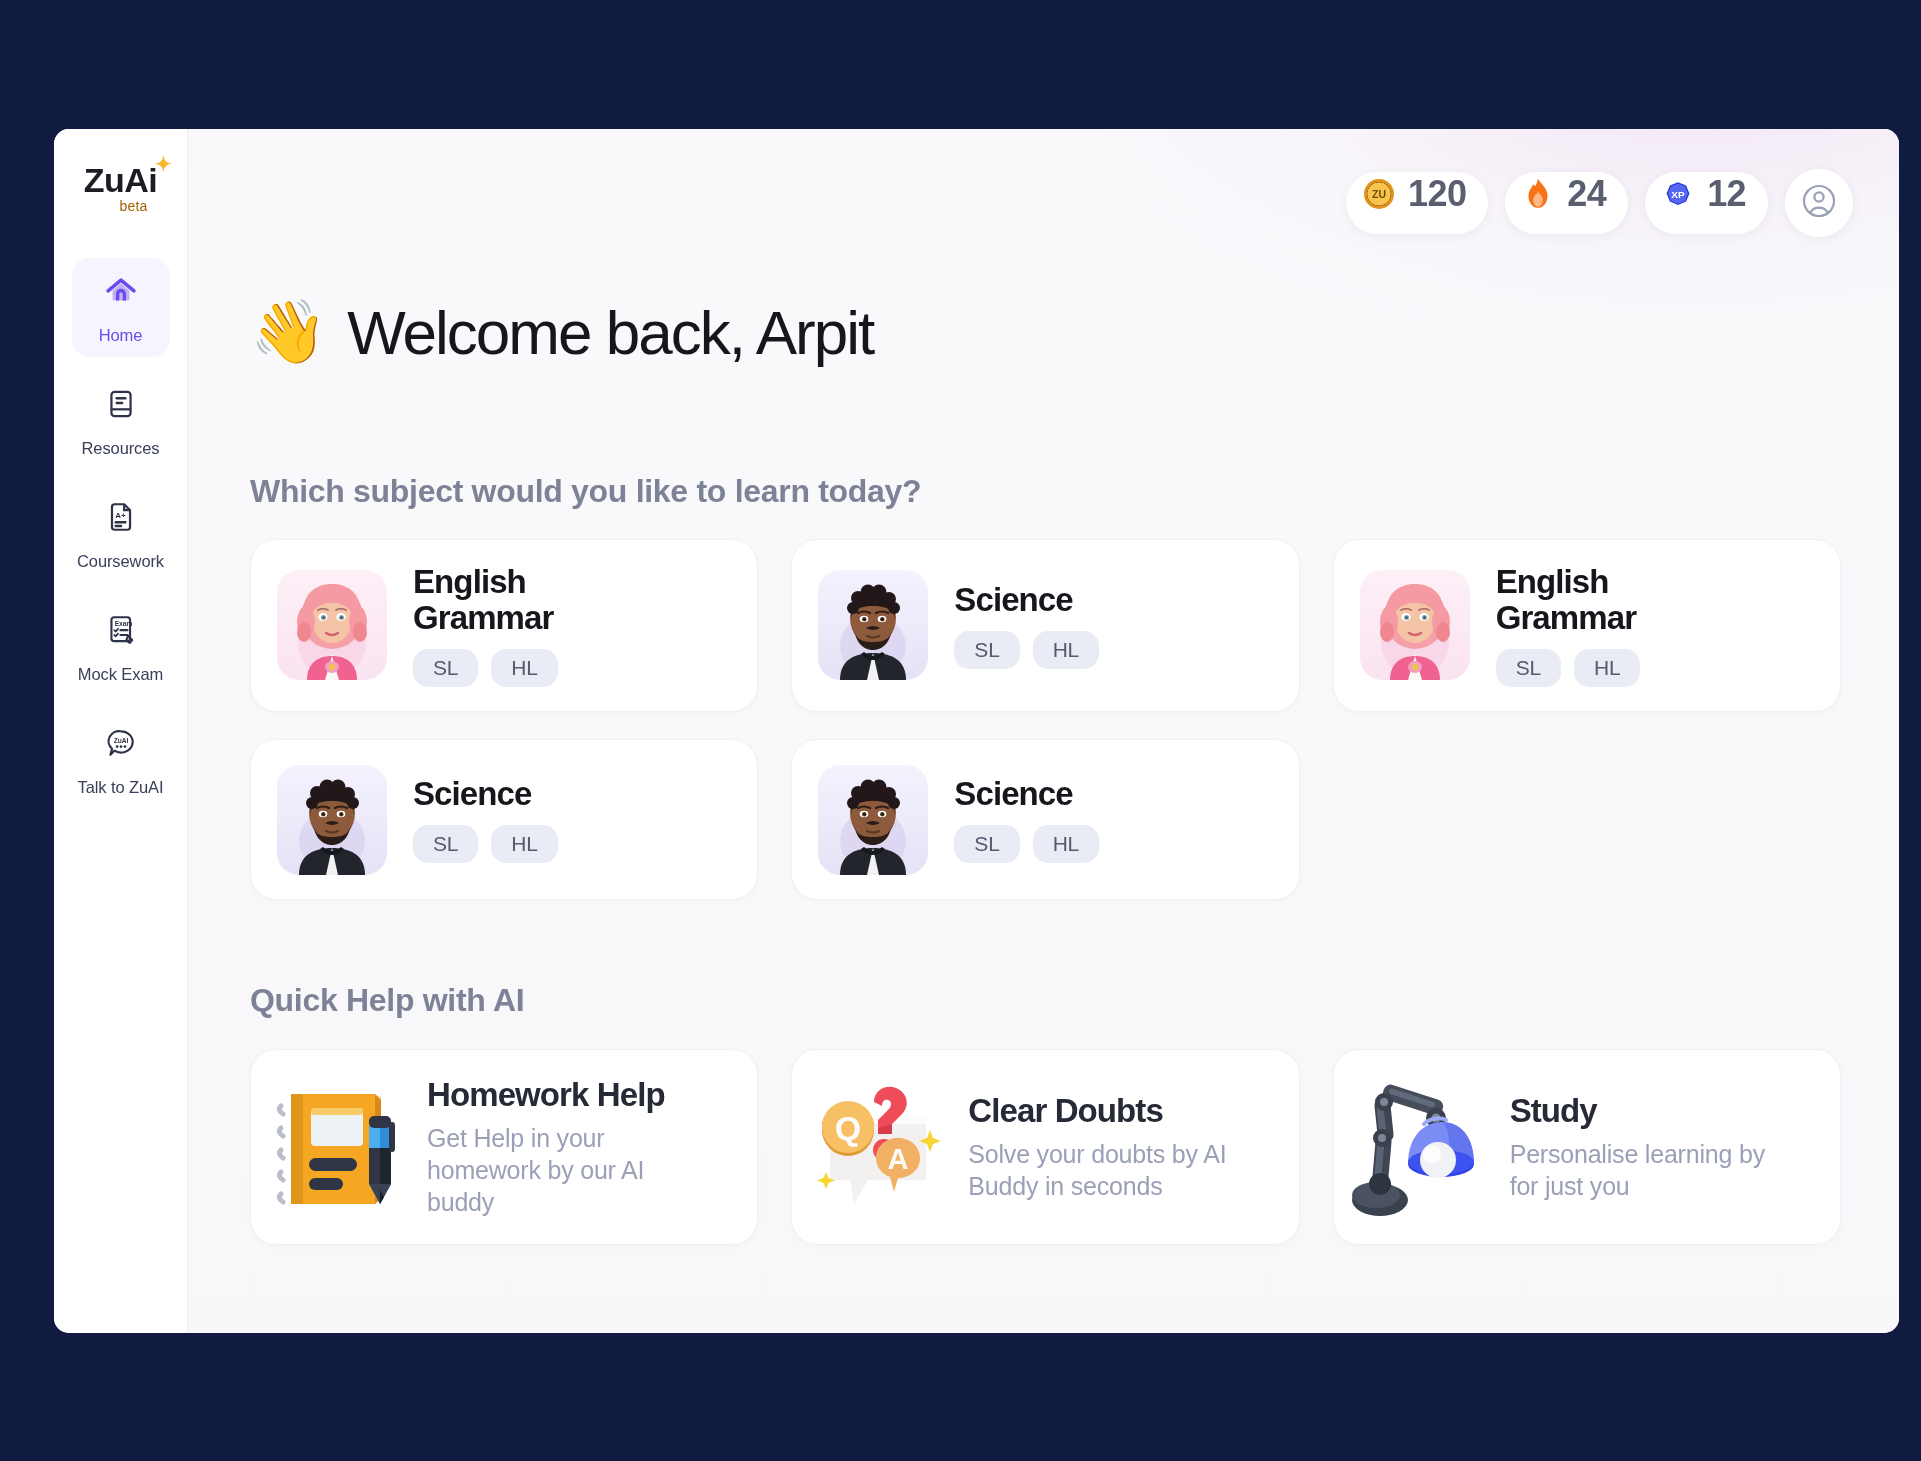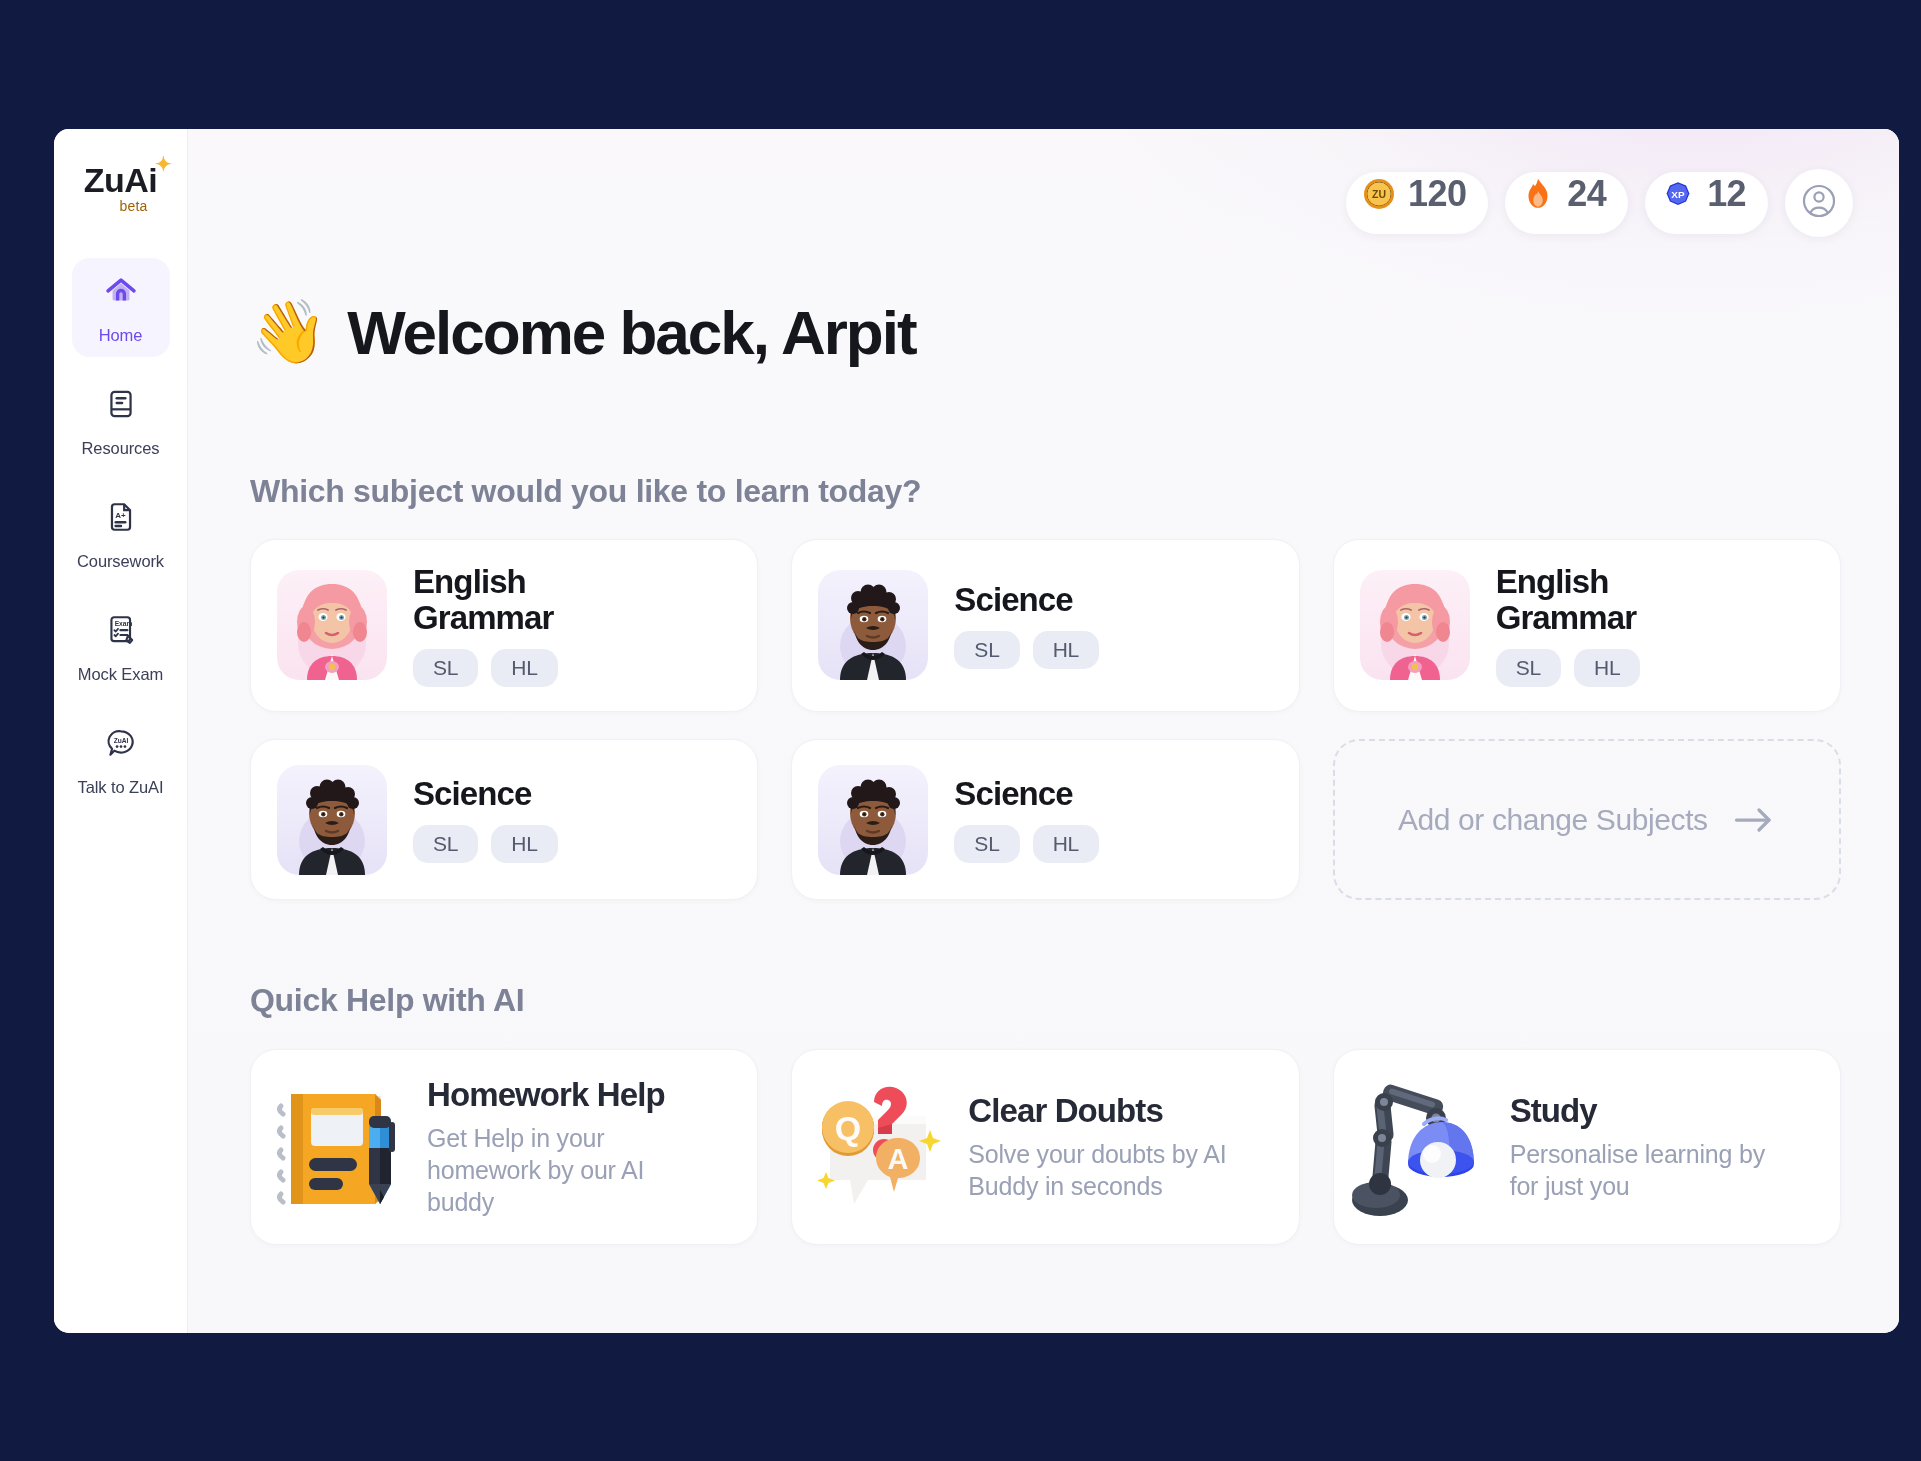--- a/index.html
+++ b/index.html
@@ -152,21 +152,21 @@
 
   .welcome {
     display: flex;
     align-items: center;
     gap: 20px;
     margin-top: 171px;
   }
   .wave-emoji { font-size: 62px; line-height: 1; }
   .welcome-title {
     font-size: 62px;
-    font-weight: 700;
+    font-weight: 400;
     letter-spacing: -2px;
     color: #16161d;
     line-height: 1.05;
   }
 
   .section-title {
     font-size: 32px;
     color: #7d8296;
     letter-spacing: -0.3px;
     font-weight: 700;
@@ -615,29 +615,20 @@
           </div>
           <div class="subject-info">
             <div class="subject-name">Science</div>
             <div class="level-row">
               <span class="level-pill">SL</span>
               <span class="level-pill">HL</span>
             </div>
           </div>
         </div>
 
-        <div class="add-card">
-          <span class="add-card-label">Add or change Subjects</span>
-          <span class="add-arrow">
-            <svg viewBox="0 0 34 24" width="44" height="30" fill="none" stroke="#a5abbd" stroke-width="2.6" stroke-linecap="round" stroke-linejoin="round">
-              <line x1="3" y1="12" x2="29" y2="12"></line>
-              <polyline points="21,4 29,12 21,20"></polyline>
-            </svg>
-          </span>
-        </div>
 
       </div>
 
       <h2 class="section-title quick-heading">Quick Help with AI</h2>
 
       <div class="grid-3">
 
         <div class="help-card">
           <div class="help-art">
             <svg viewBox="0 0 150 150" width="150" height="150">

